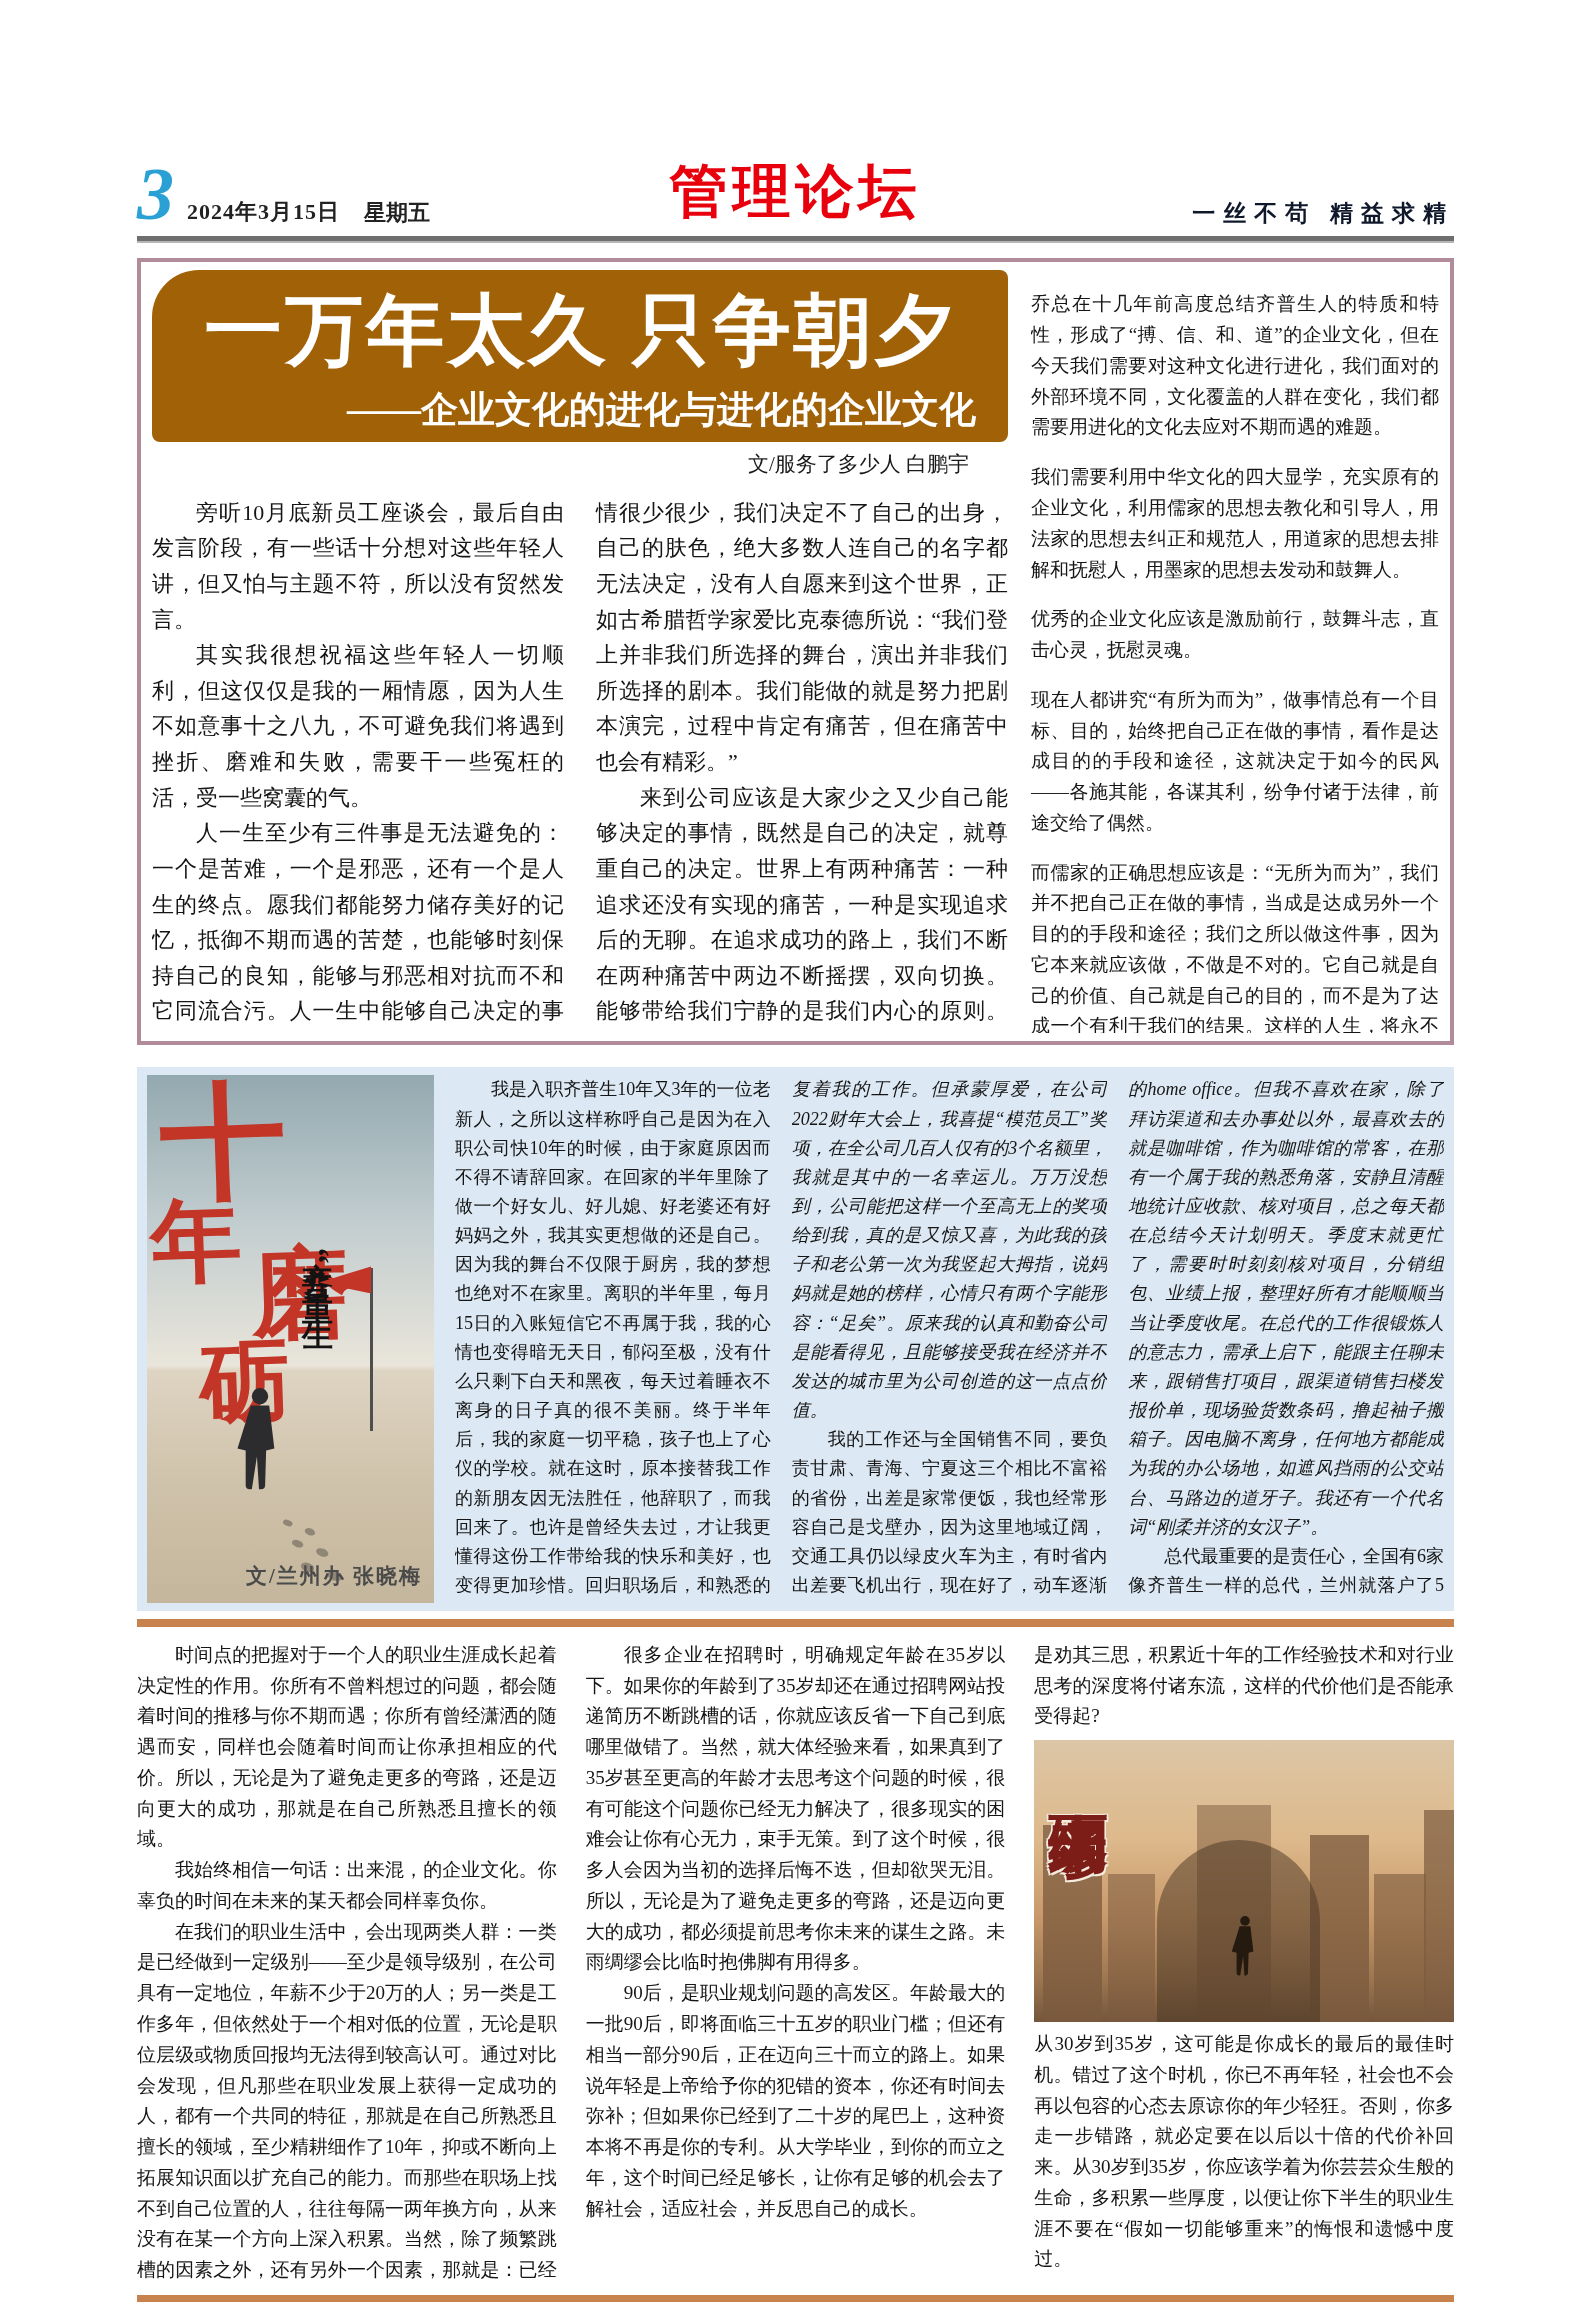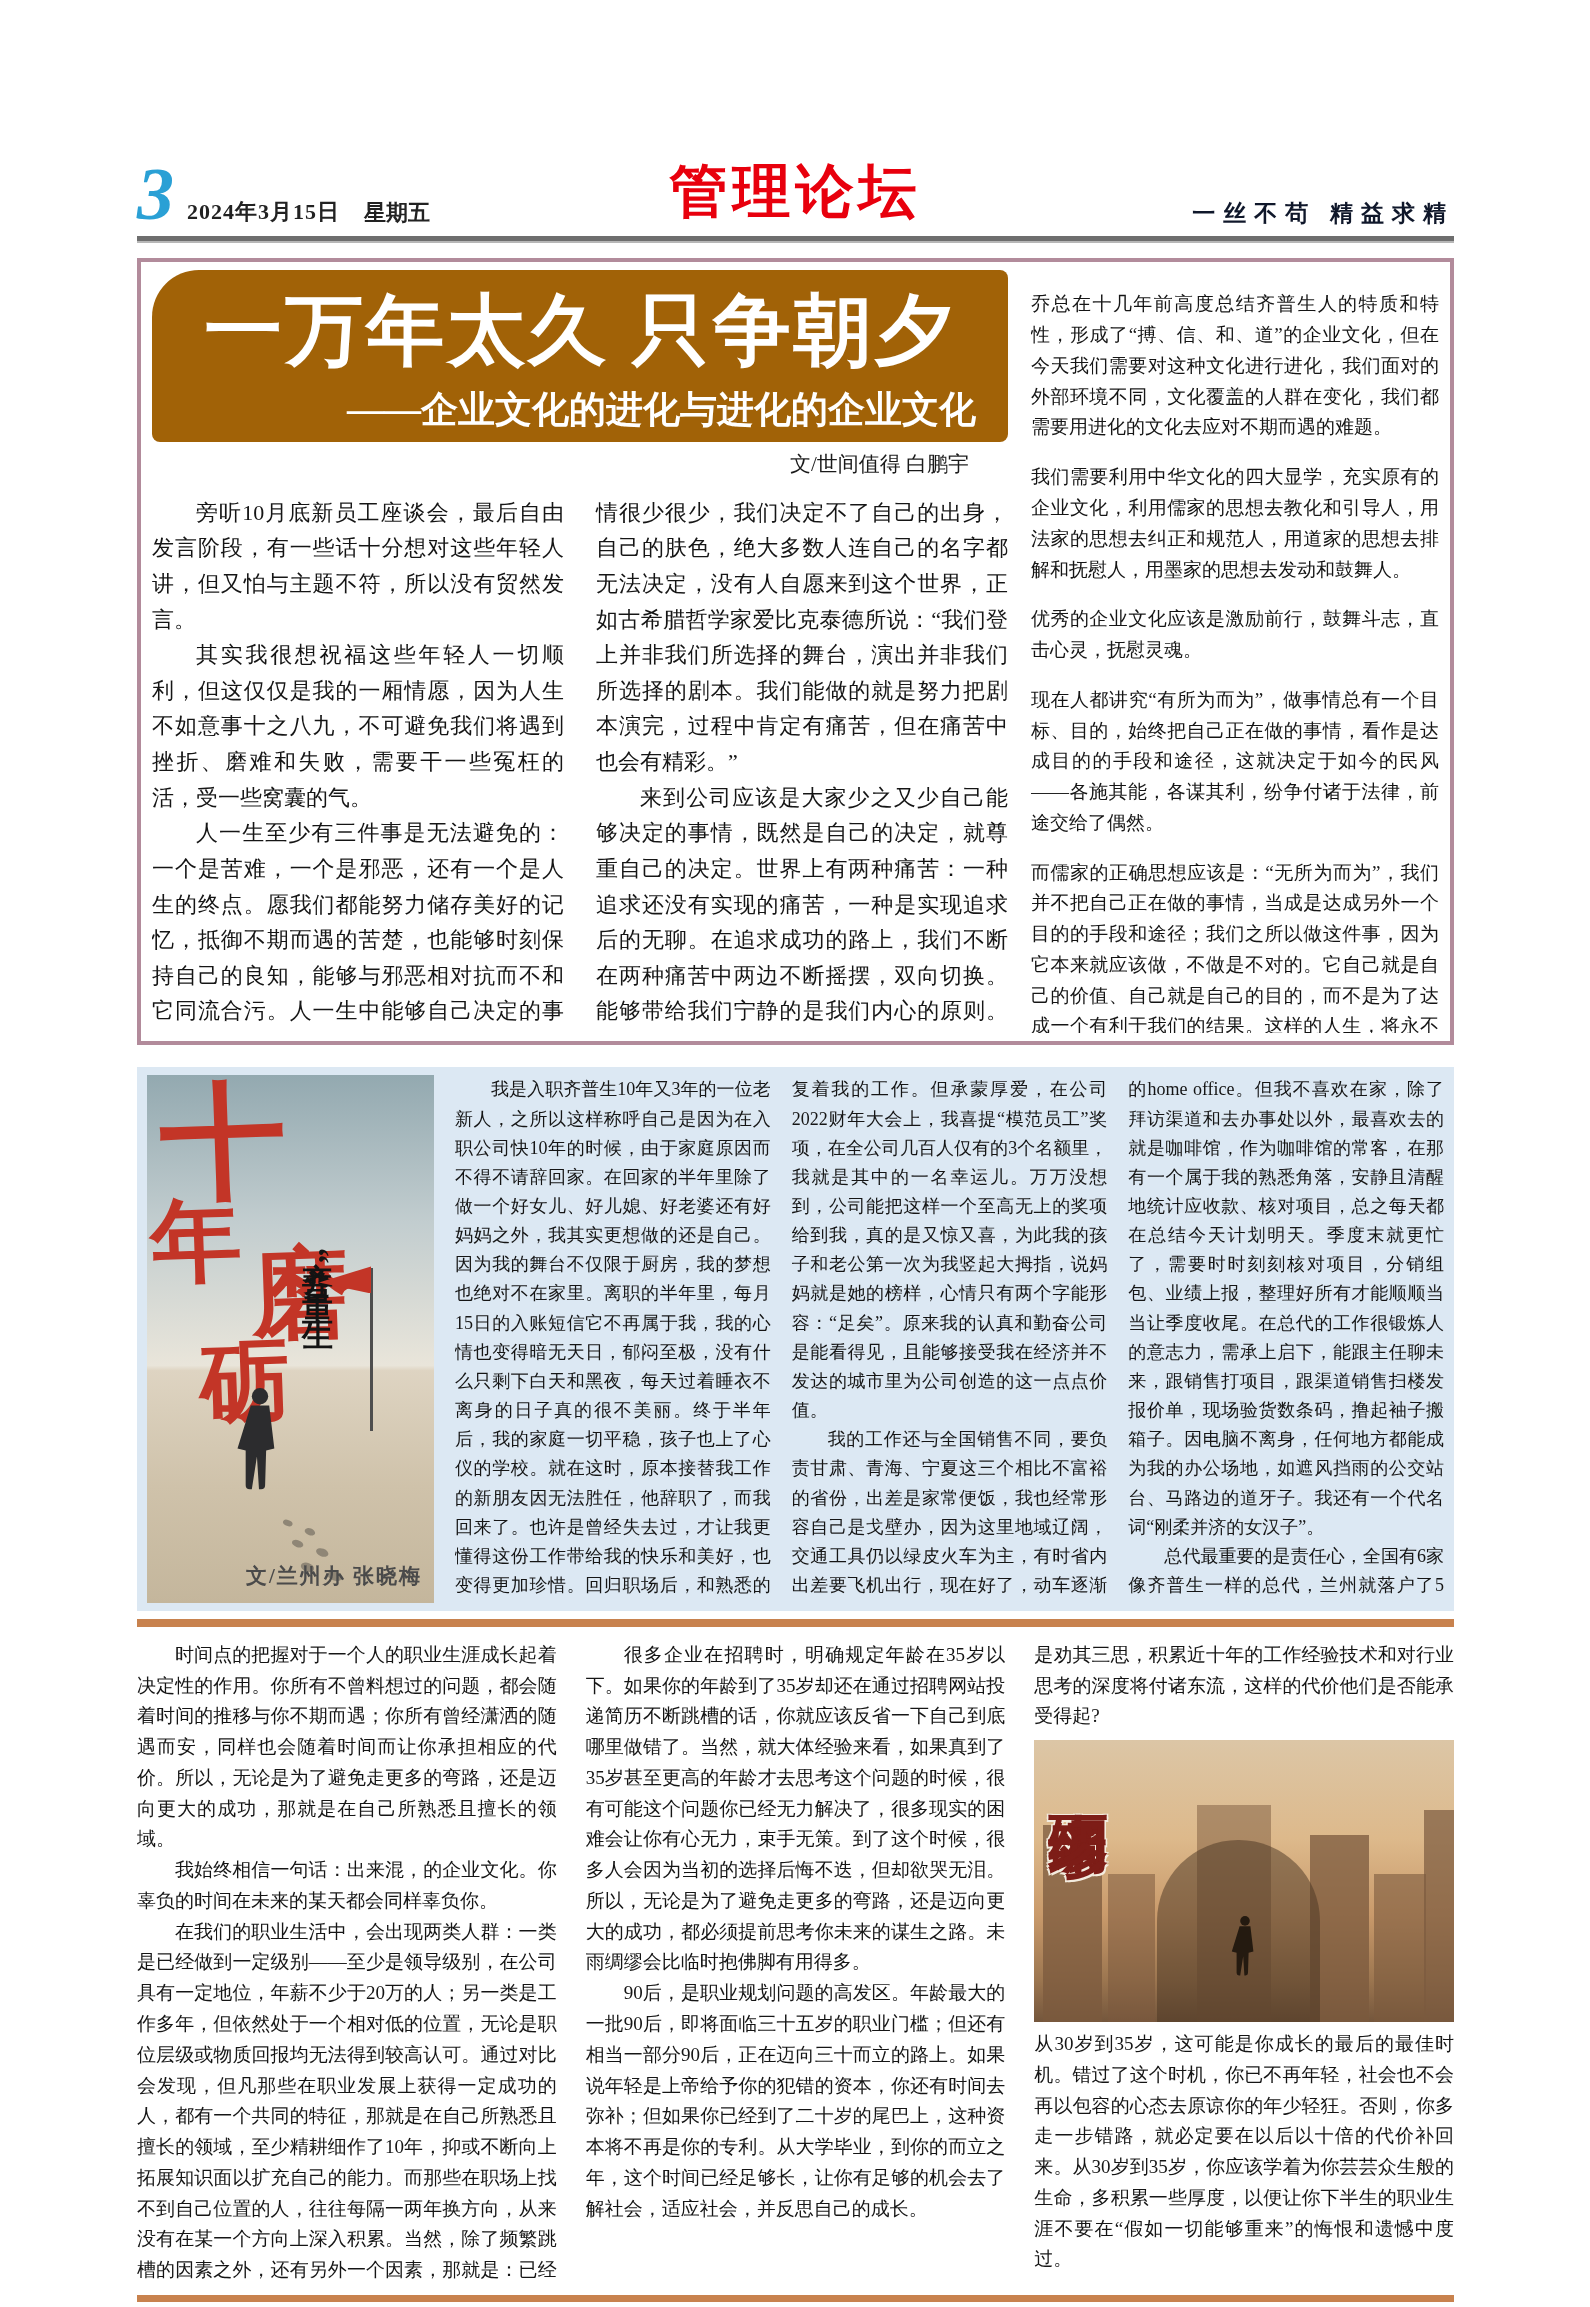--- a/index.html
+++ b/index.html
@@ -28,21 +28,21 @@
   .byline{margin-top:8px;text-align:right;padding-right:39px;font-size:21px;color:#1a1a1a;}
   .maincols{margin-top:17px;height:547px;column-count:2;column-gap:32px;column-fill:auto;overflow:hidden;
             font-size:22px;line-height:1.62;text-align:justify;}
   .maincols p,.coltext p{margin:0;text-indent:2em;}
   .topright{flex:1;font-size:19px;line-height:1.62;text-align:justify;overflow:hidden;}
 
   
   .feature{margin-top:22px;height:544px;background:#dce8f3;box-sizing:border-box;
            padding:8px 10px;display:flex;gap:21px;}
   .coltext{flex:1;font-size:18px;line-height:1.62;text-align:justify;overflow:hidden;}
-  .coltext p.ni,.maincols p.ni{text-indent:0;}
+  .coltext p.ni,.maincols p.ni{text-indent:0;font-style:italic;}
 
   
   .poster{flex:0 0 287px;position:relative;overflow:hidden;
           background:linear-gradient(180deg,#93a9b0 0%,#c2cdcf 28%,#e9e5da 55%,#ded4c2 56%,#cfc2aa 78%,#c4b69c 100%);}
   .calli{position:absolute;inset:0;color:#c33527;font-weight:900;transform:rotate(-2deg);}
   .calli span{position:absolute;line-height:1;}
   .calli span:nth-child(1){left:20px;top:3px;font-size:126px;}
   .calli span:nth-child(2){left:7px;top:118px;font-size:91px;}
   .calli span:nth-child(3){left:106px;top:170px;font-size:99px;}
   .calli span:nth-child(4){left:52px;top:261px;font-size:89px;}
@@ -94,21 +94,21 @@
       <div class="hslogan">一丝不苟 精益求精</div>
     </div>
     <div class="hrule"></div>
 
     <div class="topbox">
       <div class="topleft">
         <div class="titleblock">
           <div class="maintitle">一万年太久 只争朝夕</div>
           <div class="mainsub">——企业文化的进化与进化的企业文化</div>
         </div>
-        <div class="byline">文/世间值得 白鹏宇</div>
+        <div class="byline">文/服务了多少人 白鹏宇</div>
         <div class="maincols">
           <span style="display:contents"><p>旁听10月底新员工座谈会，最后自由发言阶段，有一些话十分想对这些年轻人讲，但又怕与主题不符，所以没有贸然发言。</p><p>其实我很想祝福这些年轻人一切顺利，但这仅仅是我的一厢情愿，因为人生不如意事十之八九，不可避免我们将遇到挫折、磨难和失败，需要干一些冤枉的活，受一些窝囊的气。</p><p>人一生至少有三件事是无法避免的：一个是苦难，一个是邪恶，还有一个是人生的终点。愿我们都能努力储存美好的记忆，抵御不期而遇的苦楚，也能够时刻保持自己的良知，能够与邪恶相对抗而不和它同流合污。人一生中能够自己决定的事情很少很少，我们决定不了自己的出身，自己的肤色，绝大多数人连自己的名字都无法决定，没有人自愿来到这个世界，正如古希腊哲学家爱比克泰德所说：“我们登上并非我们所选择的舞台，演出并非我们所选择的剧本。我们能做的就是努力把剧本演完，过程中肯定有痛苦，但在痛苦中也会有精彩。”</p><p>来到公司应该是大家少之又少自己能够决定的事情，既然是自己的决定，就尊重自己的决定。世界上有两种痛苦：一种追求还没有实现的痛苦，一种是实现追求后的无聊。在追求成功的路上，我们不断在两种痛苦中两边不断摇摆，双向切换。能够带给我们宁静的是我们内心的原则。相信内心的宁静，接受不美好，不容然后见君子。我们追求成功的路上一路狂奔之时，无论是判断追求成功的方向是否正确，还是追求成功的目标是否达成，都应该有一直不变的标准，那就是你“帮助了多少人，服务了多少人”。</p></span>
           <span style="display:contents"><p>在某一个时刻，当你回头望自己来时的方向，走过的路，如果你能够提前预知所经历的一切，是不是有勇气重来一遍。如果是，那就是不枉此行，世间值得。</p></span>
         </div>
       </div>
       <div class="topright">
           <p>乔总在十几年前高度总结齐普生人的特质和特性，形成了“搏、信、和、道”的企业文化，但在今天我们需要对这种文化进行进化，我们面对的外部环境不同，文化覆盖的人群在变化，我们都需要用进化的文化去应对不期而遇的难题。</p>
           <p>我们需要利用中华文化的四大显学，充实原有的企业文化，利用儒家的思想去教化和引导人，用法家的思想去纠正和规范人，用道家的思想去排解和抚慰人，用墨家的思想去发动和鼓舞人。</p>
           <p>优秀的企业文化应该是激励前行，鼓舞斗志，直击心灵，抚慰灵魂。</p>
           <p>现在人都讲究“有所为而为”，做事情总有一个目标、目的，始终把自己正在做的事情，看作是达成目的的手段和途径，这就决定于如今的民风——各施其能，各谋其利，纷争付诸于法律，前途交给了偶然。</p>

